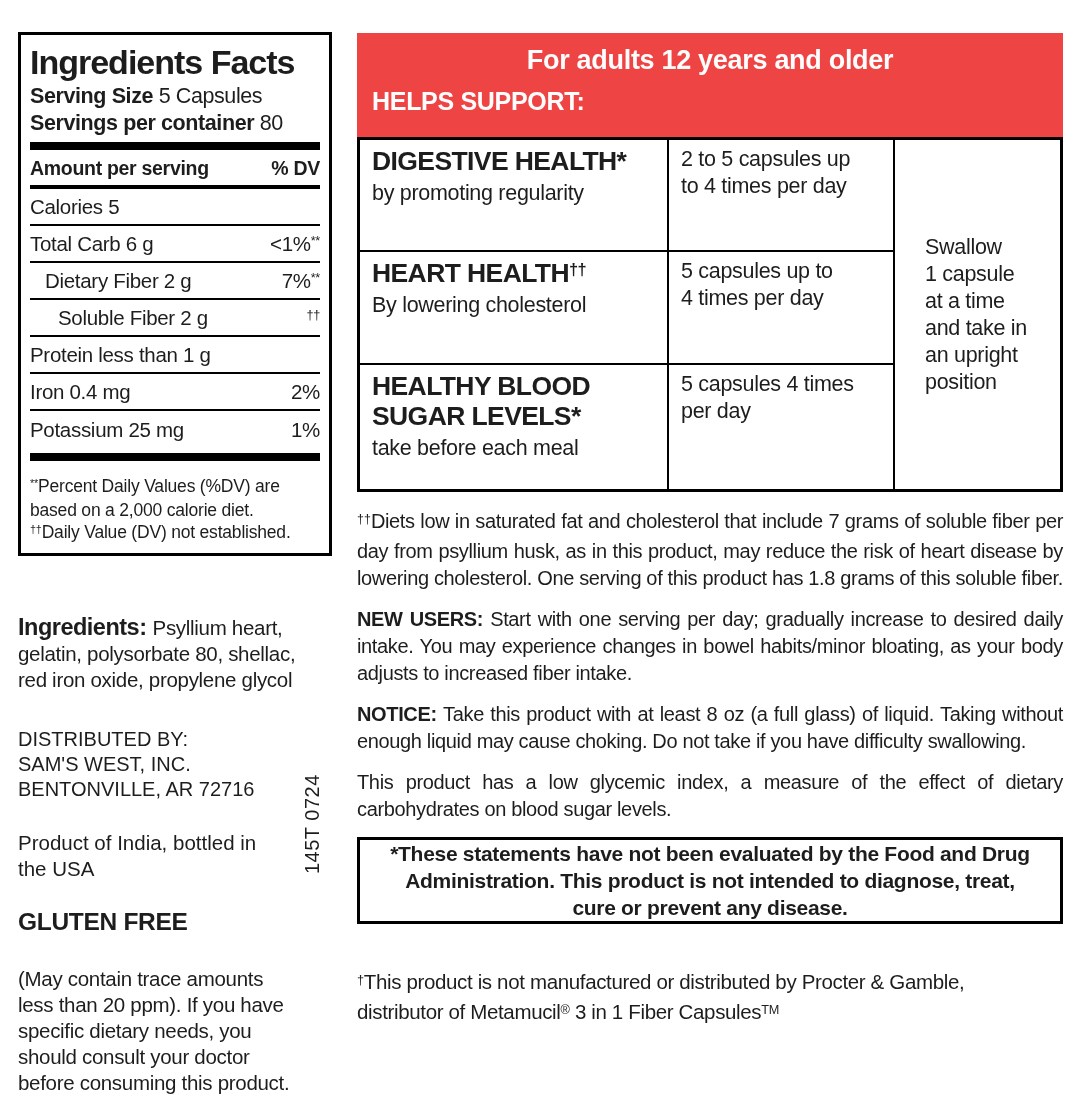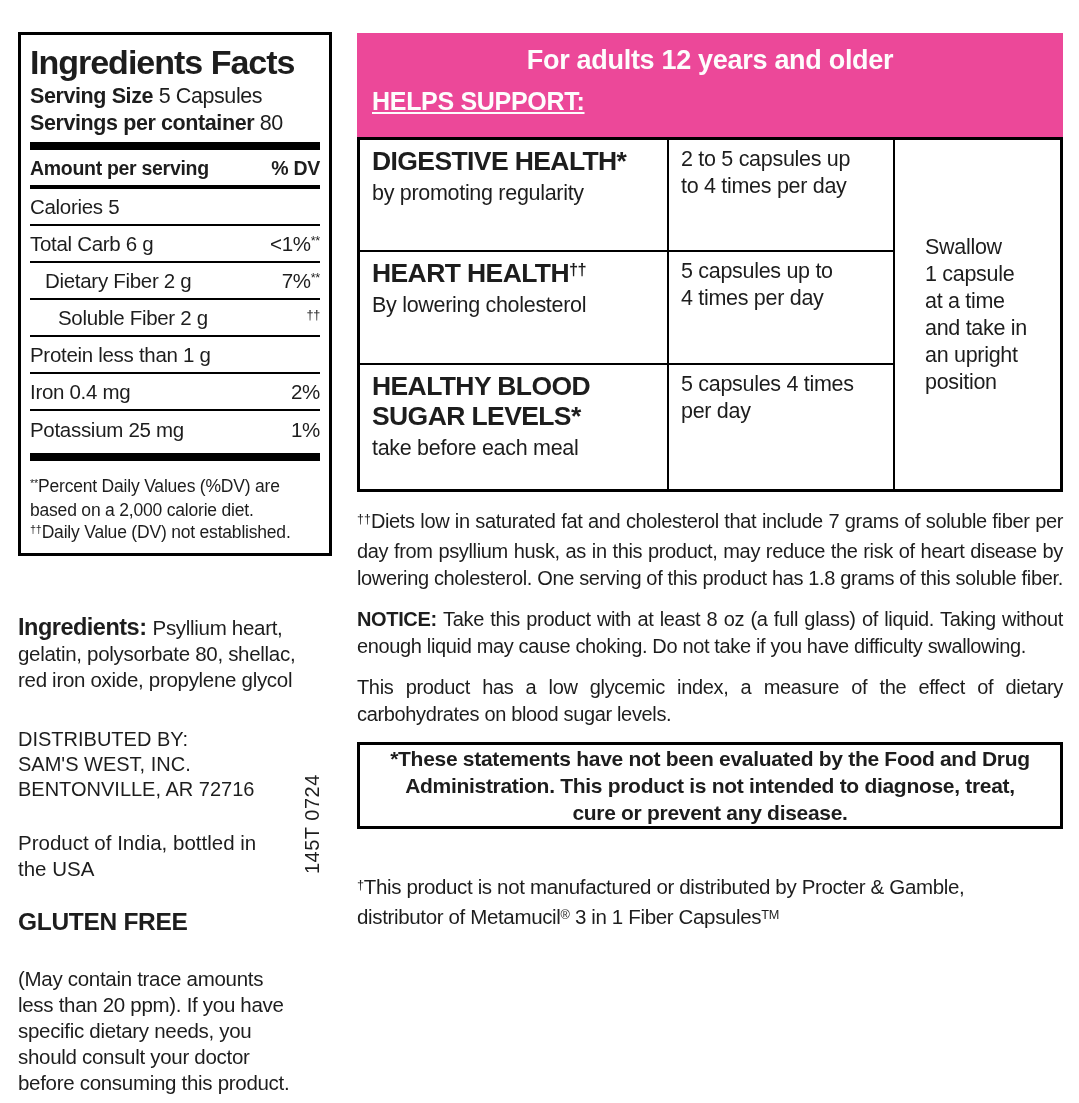--- a/index.html
+++ b/index.html
@@ -39,24 +39,24 @@
   .gluten { margin-top:26px; font-size:24.5px; font-weight:bold; letter-spacing:-0.3px; }
   .trace  { margin-top:30px; font-size:20.5px; line-height:26px; white-space:pre-line;
             letter-spacing:-0.3px; }
   .lotcode { position:absolute; left:250px; top:783px; width:92px; height:26px;
              transform:rotate(-90deg); font-size:20px; white-space:nowrap;
              letter-spacing:0.5px; }
 
   
   #right { position:absolute; left:357px; top:33px; width:706px; }
 
-  .black-header { background:#ec4899; color:#fdfdfd; height:104px; padding-top:12px; }
+  .black-header { background:#ef4444; color:#fdfdfd; height:104px; padding-top:12px; }
   .bh-title { text-align:center; font-weight:bold; font-size:27px; letter-spacing:-0.3px; }
   .bh-sub   { font-weight:bold; font-size:25px; padding-left:15px; margin-top:11px;
-              letter-spacing:-0.3px;text-decoration:underline; }
+              letter-spacing:-0.3px; }
 
   .dose-table { display:grid; grid-template-columns:309px 226px 1fr;
                 grid-template-rows:112px 113px 124px; border:3px solid #000; }
   .cell { display:flex; flex-direction:column; 
           padding:6px 12px; }
   .c-benefit { border-right:2.5px solid #000; border-bottom:2.5px solid #000; }
   .c-dose    { border-right:2.5px solid #000; border-bottom:2.5px solid #000;
                white-space:pre-line; font-size:21.5px; line-height:27px;
                letter-spacing:-0.3px; }
   .rlast { border-bottom:none; }
@@ -194,20 +194,23 @@
       <p>take before each meal</p>
     </div>
     <div class="cell c-dose rlast">5 capsules 4 times
 per day</div>
   </div>
 
   <div class="para first">
     <span class="sup">††</span><span>Diets low in saturated fat and cholesterol that include 7 grams of soluble fiber per day from psyllium husk, as in this product, may reduce the risk of heart disease by lowering cholesterol. One serving of this product has 1.8 grams of this soluble fiber.</span>
   </div>
 
+  <div class="para">
+    <span class="plabel">NEW USERS: </span><span>Start with one serving per day; gradually increase to desired daily intake. You may experience changes in bowel habits/minor bloating, as your body adjusts to increased fiber intake.</span>
+  </div>
 
   <div class="para">
     <span class="plabel">NOTICE: </span><span>Take this product with at least 8 oz (a full glass) of liquid. Taking without enough liquid may cause choking. Do not take if you have difficulty swallowing.</span>
   </div>
 
   <div class="para">This product has a low glycemic index, a measure of the effect of dietary carbohydrates on blood sugar levels.</div>
 
   <div class="fda-box">*These statements have not been evaluated by the Food and Drug
 Administration. This product is not intended to diagnose, treat,
 cure or prevent any disease.</div>

